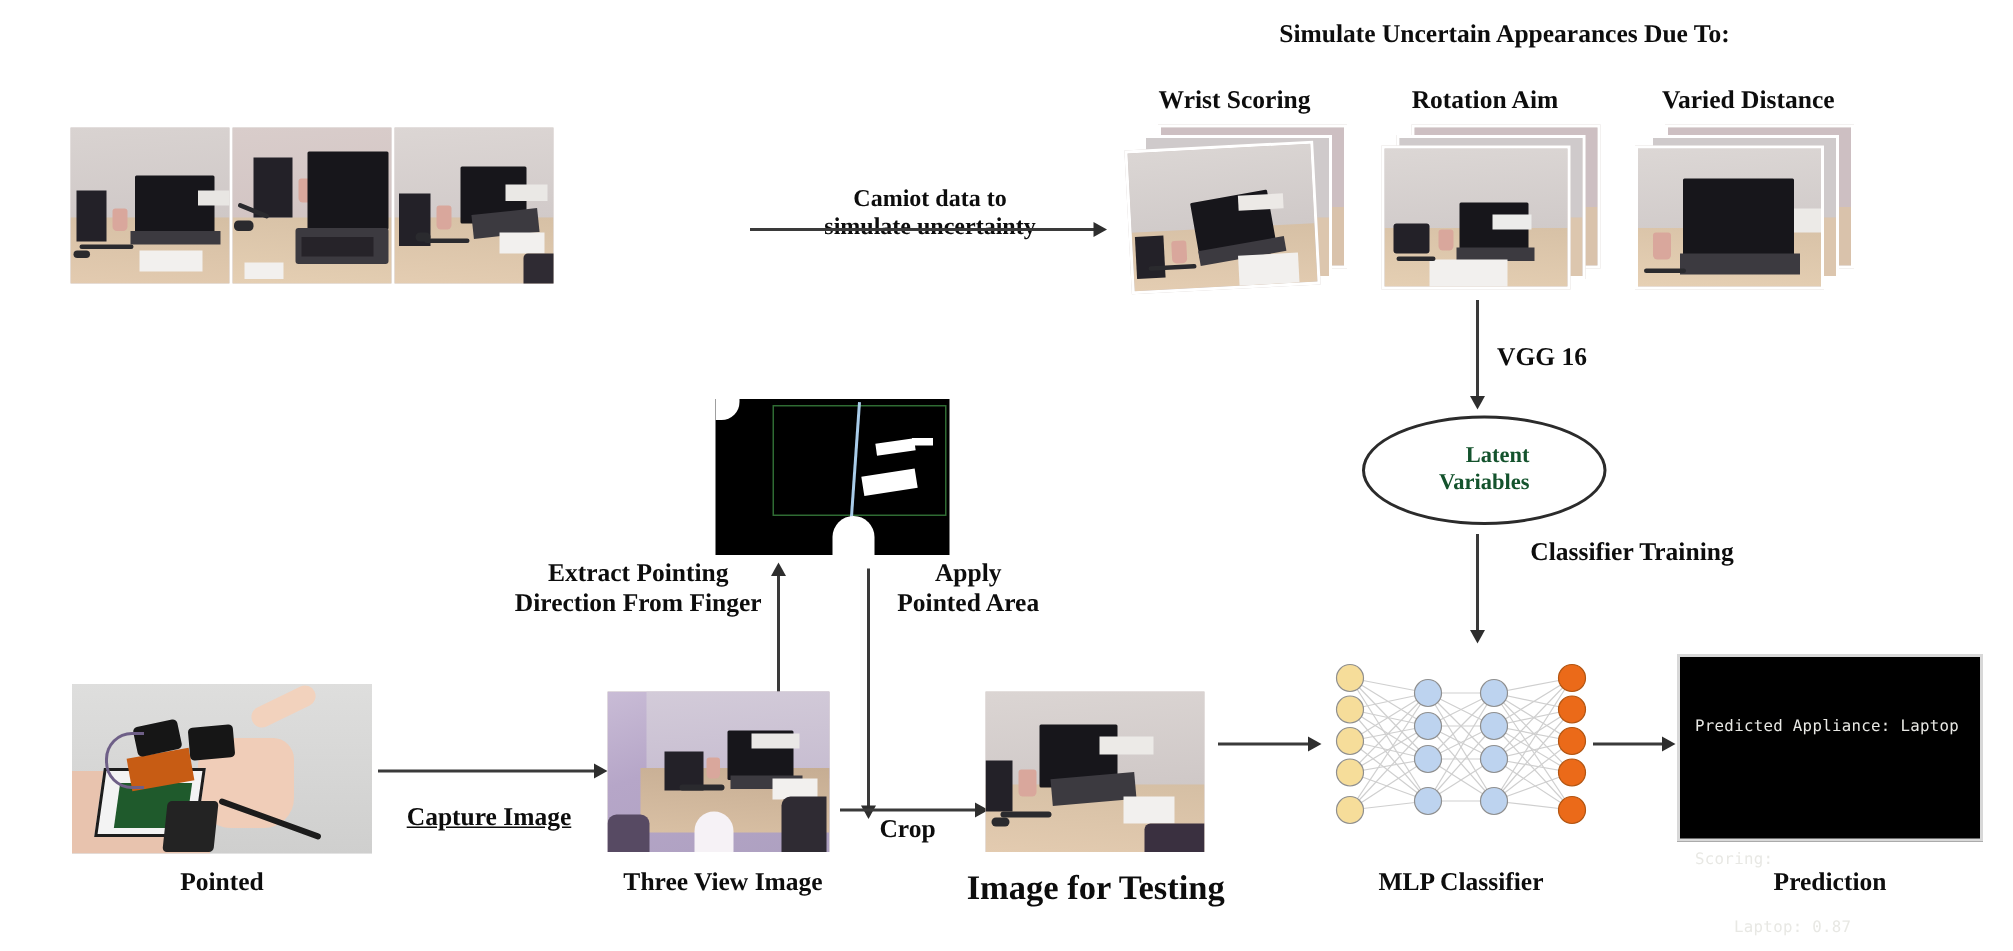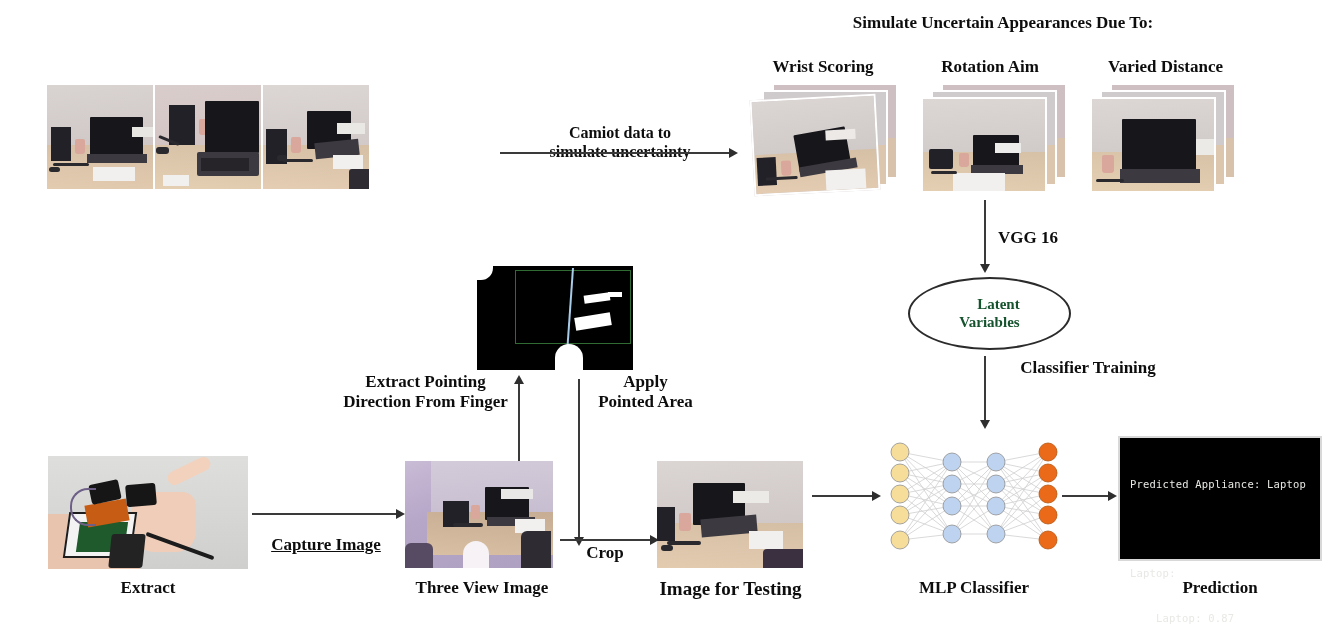--- a/index.html
+++ b/index.html
@@ -256,21 +256,21 @@
     <div style="position:absolute; left:118px; top:8px; width:46px; height:14px; background:#f2d2bd; border-radius:8px; transform:rotate(-26deg);"></div>
     <div style="position:absolute; left:18px; top:56px; width:68px; height:46px; background:#f3f3f3; border:2px solid #1d1d1d; transform:skewX(-8deg);"></div>
     <div style="position:absolute; left:30px; top:66px; width:48px; height:30px; background:#1f5a2c; transform:skewX(-8deg);"></div>
     <div style="position:absolute; left:38px; top:46px; width:42px; height:22px; background:#c75c14; transform:rotate(-10deg);"></div>
     <div style="position:absolute; left:42px; top:26px; width:30px; height:20px; background:#161616; border-radius:3px; transform:rotate(-12deg);"></div>
     <div style="position:absolute; left:78px; top:28px; width:30px; height:22px; background:#161616; border-radius:3px; transform:rotate(-5deg);"></div>
     <div style="position:absolute; left:62px; top:78px; width:34px; height:34px; background:#232323; border-radius:3px; transform:skewX(-6deg);"></div>
     <div style="position:absolute; left:96px; top:88px; width:72px; height:4px; background:#1c1c1c; border-radius:2px; transform:rotate(20deg);"></div>
     <div style="position:absolute; left:22px; top:32px; width:26px; height:38px; border:2px solid #6e5f87; border-right:none; border-radius:18px 0 0 18px;"></div>
   </div>
-  <div class="lbl" style="left:78px; top:578px; width:140px; font-size:17px;">Extract</div>
+  <div class="lbl" style="left:78px; top:578px; width:140px; font-size:17px;">Pointed</div>
 
   <div class="lbl" style="left:253px; top:487px; width:146px; font-size:17px; text-decoration:underline;margin-top:48px;">Capture Image</div>
   <div class="hline" style="left:252px; top:513px; width:146px;"></div>
   <div class="arrowhead-r" style="left:396px; top:509px;"></div>
 
   <div class="photo" style="left:405px; top:461px; width:148px; height:107px;">
     <div style="position:absolute; inset:0; background:linear-gradient(160deg,#c9bcd6,#b6a6c8 40%,#ada0c0);"></div>
     <div class="sky" style="background:linear-gradient(175deg,#d3cbd9,#c6bcd0); left:26px; right:0; height:54%;"></div>
     <div class="desk" style="background:linear-gradient(185deg,#c6ad93,#d9c0a4); left:22px; right:0; height:40%; top:48%;"></div>
     <div class="monitor" style="left:38px; top:40px; width:26px; height:26px;"></div>
@@ -296,21 +296,21 @@
     <div class="monitor" style="left:0px; top:46px; width:18px; height:34px;"></div>
     <div class="cup" style="left:22px; top:52px; width:12px; height:18px;"></div>
     <div class="laptop" style="left:36px; top:22px; width:52px; height:42px;"></div>
     <div class="lapbase" style="left:44px; top:56px; width:56px; height:18px; transform:rotate(-5deg);"></div>
     <div class="paper" style="left:76px; top:30px; width:36px; height:12px; background:#eceae7;"></div>
     <div class="paper" style="left:92px; top:70px; width:34px; height:18px;"></div>
     <div class="cable" style="left:10px; top:80px; width:34px; height:4px;"></div>
     <div class="cable" style="left:4px; top:84px; width:12px; height:6px;"></div>
     <div class="chair" style="left:106px; top:88px; width:40px; height:22px; background:#3a3040; border-radius:4px 0 0 0;"></div>
   </div>
-  <div class="lbl" style="left:643px; top:578px; width:175px; font-size:19px;">Image for Testing</div>
+  <div class="lbl" style="left:643px; top:578px; width:175px; font-size:23px;">Image for Testing</div>
 
   <div class="hline" style="left:812px; top:495px; width:62px;"></div>
   <div class="arrowhead-r" style="left:872px; top:491px;"></div>
 
   <div id="mlp" style="left:886px; top:440px; width:178px; height:120px;">
     <svg width="178" height="120" viewBox="0 0 178 120">
       <g stroke="#cfcfcf" stroke-width="0.8" fill="none">
 
         <line x1="14" y1="12" x2="66" y2="22"></line>
           <line x1="14" y1="12" x2="66" y2="44"></line>
@@ -400,21 +400,21 @@
     </svg>
   </div>
   <div class="lbl" style="left:884px; top:578px; width:180px; font-size:17px;">MLP Classifier</div>
 
   <div class="hline" style="left:1062px; top:495px; width:48px;"></div>
   <div class="arrowhead-r" style="left:1108px; top:491px;"></div>
 
   <div id="prediction-box" style="left:1118px; top:436px; width:204px; height:125px;">
     <div>Predicted Appliance: Laptop</div>
     <div style="height:12px;"></div>
-    <div>Laptop:</div>
+    <div>Scoring:</div>
     <div style="padding-left:26px;"><span>Laptop: 0.87</span></div>
     
     
     
   </div>
   <div class="lbl" style="left:1150px; top:578px; width:140px; font-size:17px;">Prediction</div>
 
 </div>
 
 </body></html>

